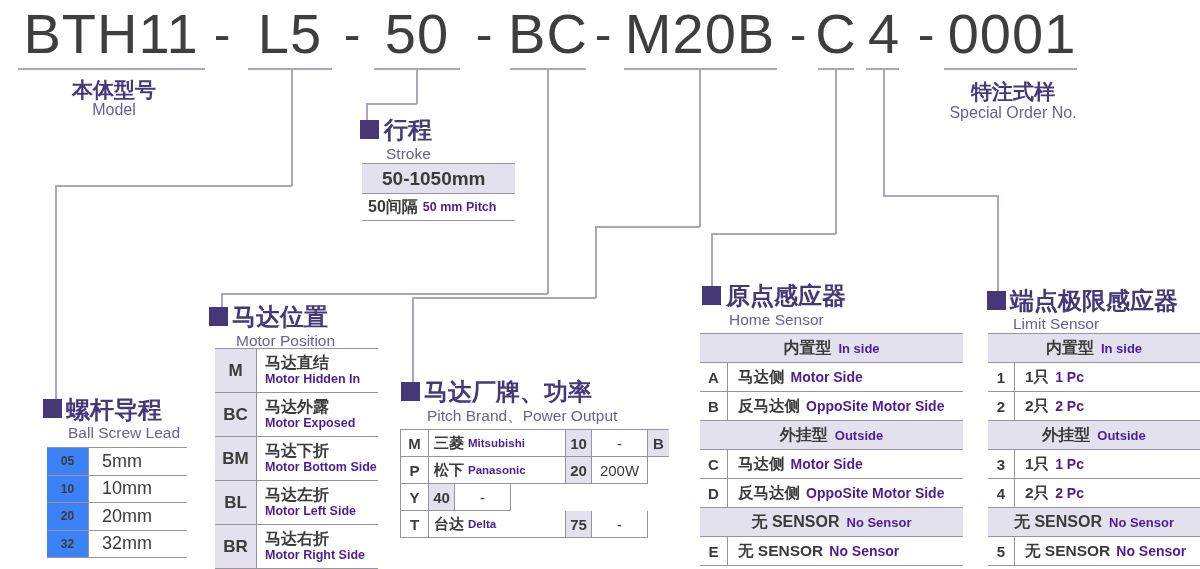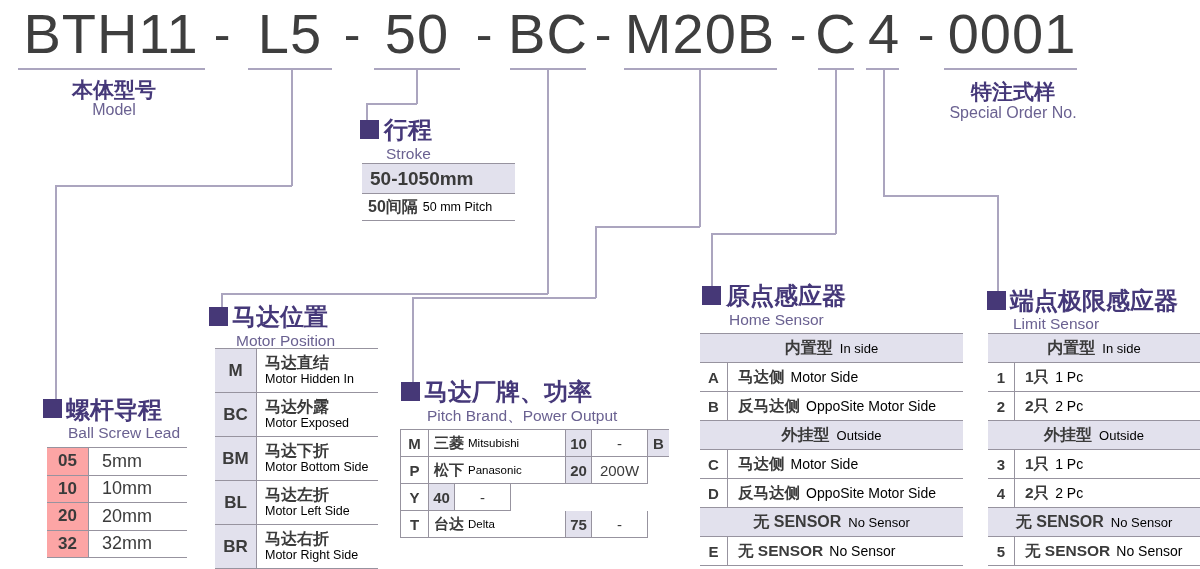--- a/index.html
+++ b/index.html
@@ -11,33 +11,33 @@
   .mhy{position:absolute;top:-2px;height:72px;line-height:72px;font-size:50px;font-weight:500;
        color:#3e3e3e;transform:translateX(-50%);}
   .useg{position:absolute;top:68px;height:2px;background:#aba5bf;}
   .ln{position:absolute;background:#aba5bf;}
   .sq{position:absolute;width:19px;height:19px;background:#463877;}
   .h-zh{position:absolute;font-size:24px;font-weight:bold;color:#453879;line-height:1.1;white-space:nowrap;}
   .h-en{position:absolute;font-size:15.5px;color:#6a6191;line-height:1.1;white-space:nowrap;}
   .lbl-zh{position:absolute;font-size:21px;font-weight:bold;color:#453879;transform:translateX(-50%);white-space:nowrap;}
   .lbl-en{position:absolute;font-size:16px;color:#6a6191;transform:translateX(-50%);white-space:nowrap;}
   .zh{color:#3b3b3b;}
-  .en{color:#000000;}
+  .en{color:#4c1d95;font-weight:bold;}
   
   .stbl{position:absolute;left:362px;top:163px;width:153px;}
-  .st-r1{height:29px;display:flex;align-items:center;padding-left:8px;font-size:19px;font-weight:bold;
+  .st-r1{height:29px;display:flex;align-items:center;padding-left:20px;font-size:19px;font-weight:bold;
          color:#3b3b3b;background:#e2e1ed;border-top:1.5px solid #97939f;border-bottom:1.5px solid #97939f;}
   .st-r2{height:26px;display:flex;align-items:center;gap:5px;padding-left:6px;border-bottom:1.5px solid #97939f;}
   .st-r2 .zh{font-size:16px;font-weight:bold;}
   .st-r2 .en{font-size:12.5px;}
   
   .bstbl{position:absolute;left:47px;top:447px;width:140px;border-top:1.5px solid #97939f;}
   .bsrow{display:flex;height:26.5px;border-bottom:1.5px solid #97939f;}
-  .bscode{width:41px;background:#fca5a5;border-right:1.5px solid #97939f;display:flex;align-items:center;
-          justify-content:center;font-size:17px;font-weight:600;color:#3b3b3b;}
+  .bscode{width:41px;background:#3b82f6;border-right:1.5px solid #97939f;display:flex;align-items:center;
+          justify-content:center;font-size:12px;font-weight:600;color:#3b3b3b;}
   .bsval{flex:1;display:flex;align-items:center;padding-left:13px;font-size:18px;color:#3b3b3b;}
   
   .mptbl{position:absolute;left:215px;top:348px;width:163px;border-top:1.5px solid #97939f;}
   .mprow{display:flex;height:43px;border-bottom:1.5px solid #97939f;}
   .mpcode{width:41px;background:#e2e1ed;border-right:1.5px solid #97939f;display:flex;align-items:center;
           justify-content:center;font-size:17px;font-weight:600;color:#3b3b3b;}
   .mpval{flex:1;padding:4px 0 0 8px;}
   .mpval .zh{display:block;font-size:16px;font-weight:bold;line-height:19px;}
   .mpval .en{display:block;font-size:12.5px;line-height:14px;}
   

